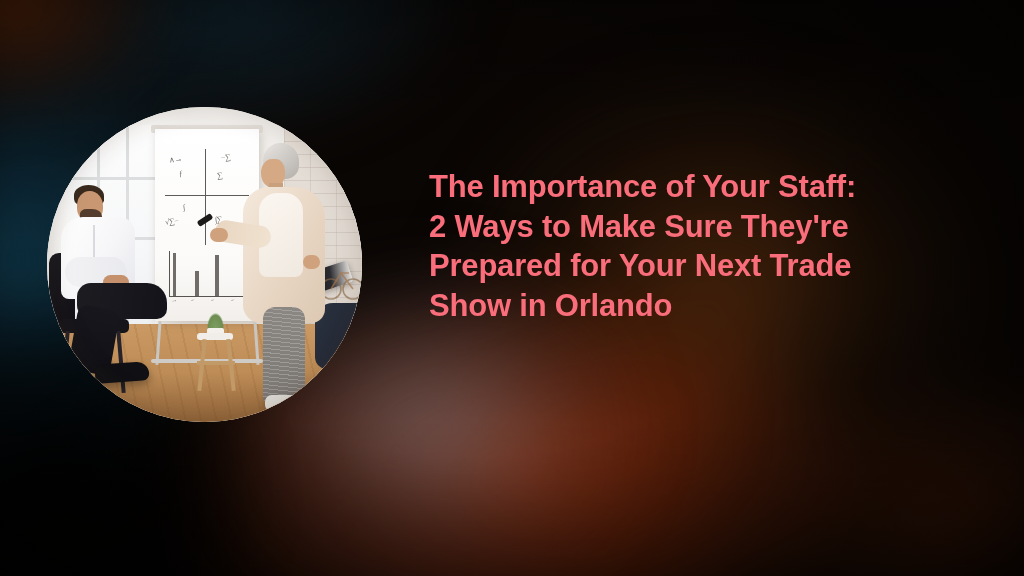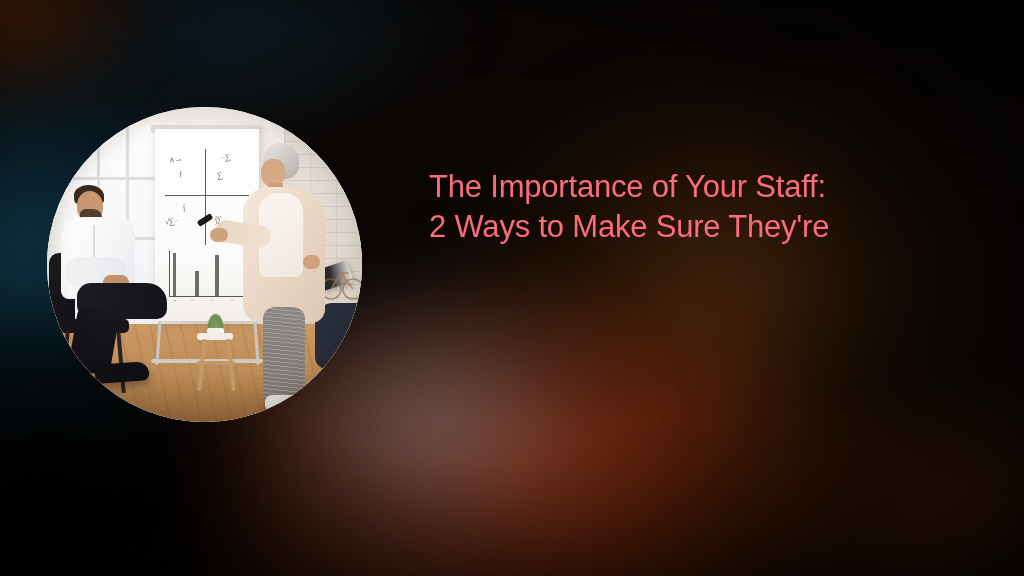--- a/index.html
+++ b/index.html
@@ -273,21 +273,21 @@
     position: absolute;
     left: 429px;
     top: 167px;
     width: 520px;
   }
   #title-block .line {
     display: block;
     color: #fa6d7b;
     font-size: 31px;
     line-height: 39.5px;
-    font-weight: normal;
+    font-weight: bold;
     letter-spacing: -0.2px;
     white-space: nowrap;
   }
 </style>
 </head>
 <body>
 
 <div id="stage">
 
   <div class="bg-layer" id="bg-base"></div>
@@ -379,15 +379,17 @@
       <div class="w-marker"></div>
       <div class="w-hand2"></div>
       <div class="w-legs"></div>
       <div class="w-shoe"></div>
     </div>
   </div>
 
   <div id="title-block">
     <span class="line">The Importance of Your Staff:</span>
     <span class="line">2 Ways to Make Sure They're</span>
+    <span class="line">Prepared for Your Next Trade</span>
+    <span class="line">Show in Orlando</span>
   </div>
 
 </div>
 
 </body></html>

